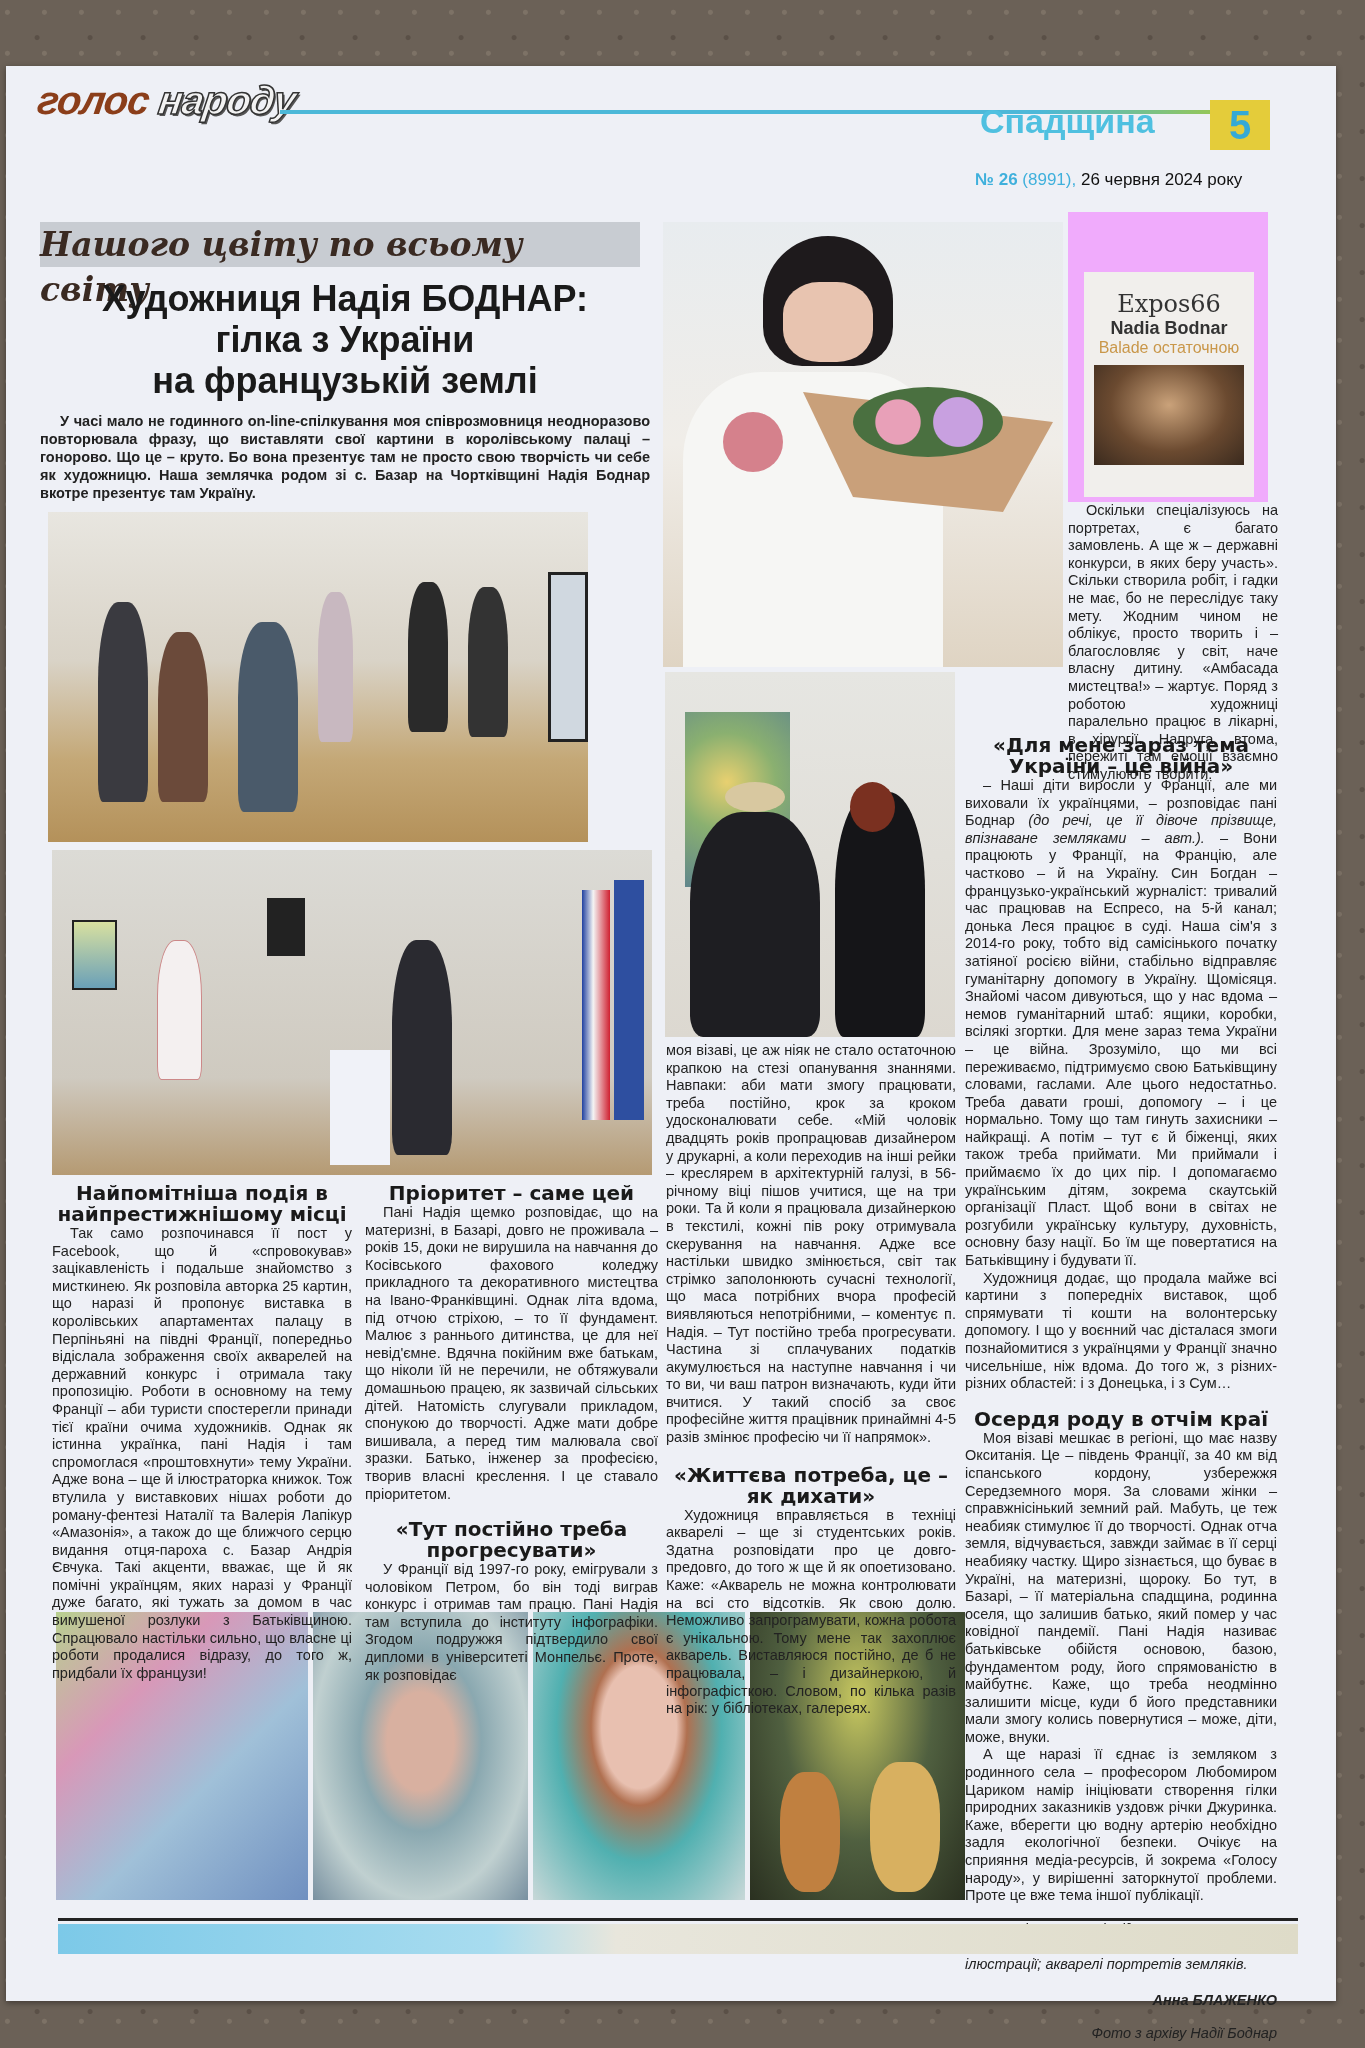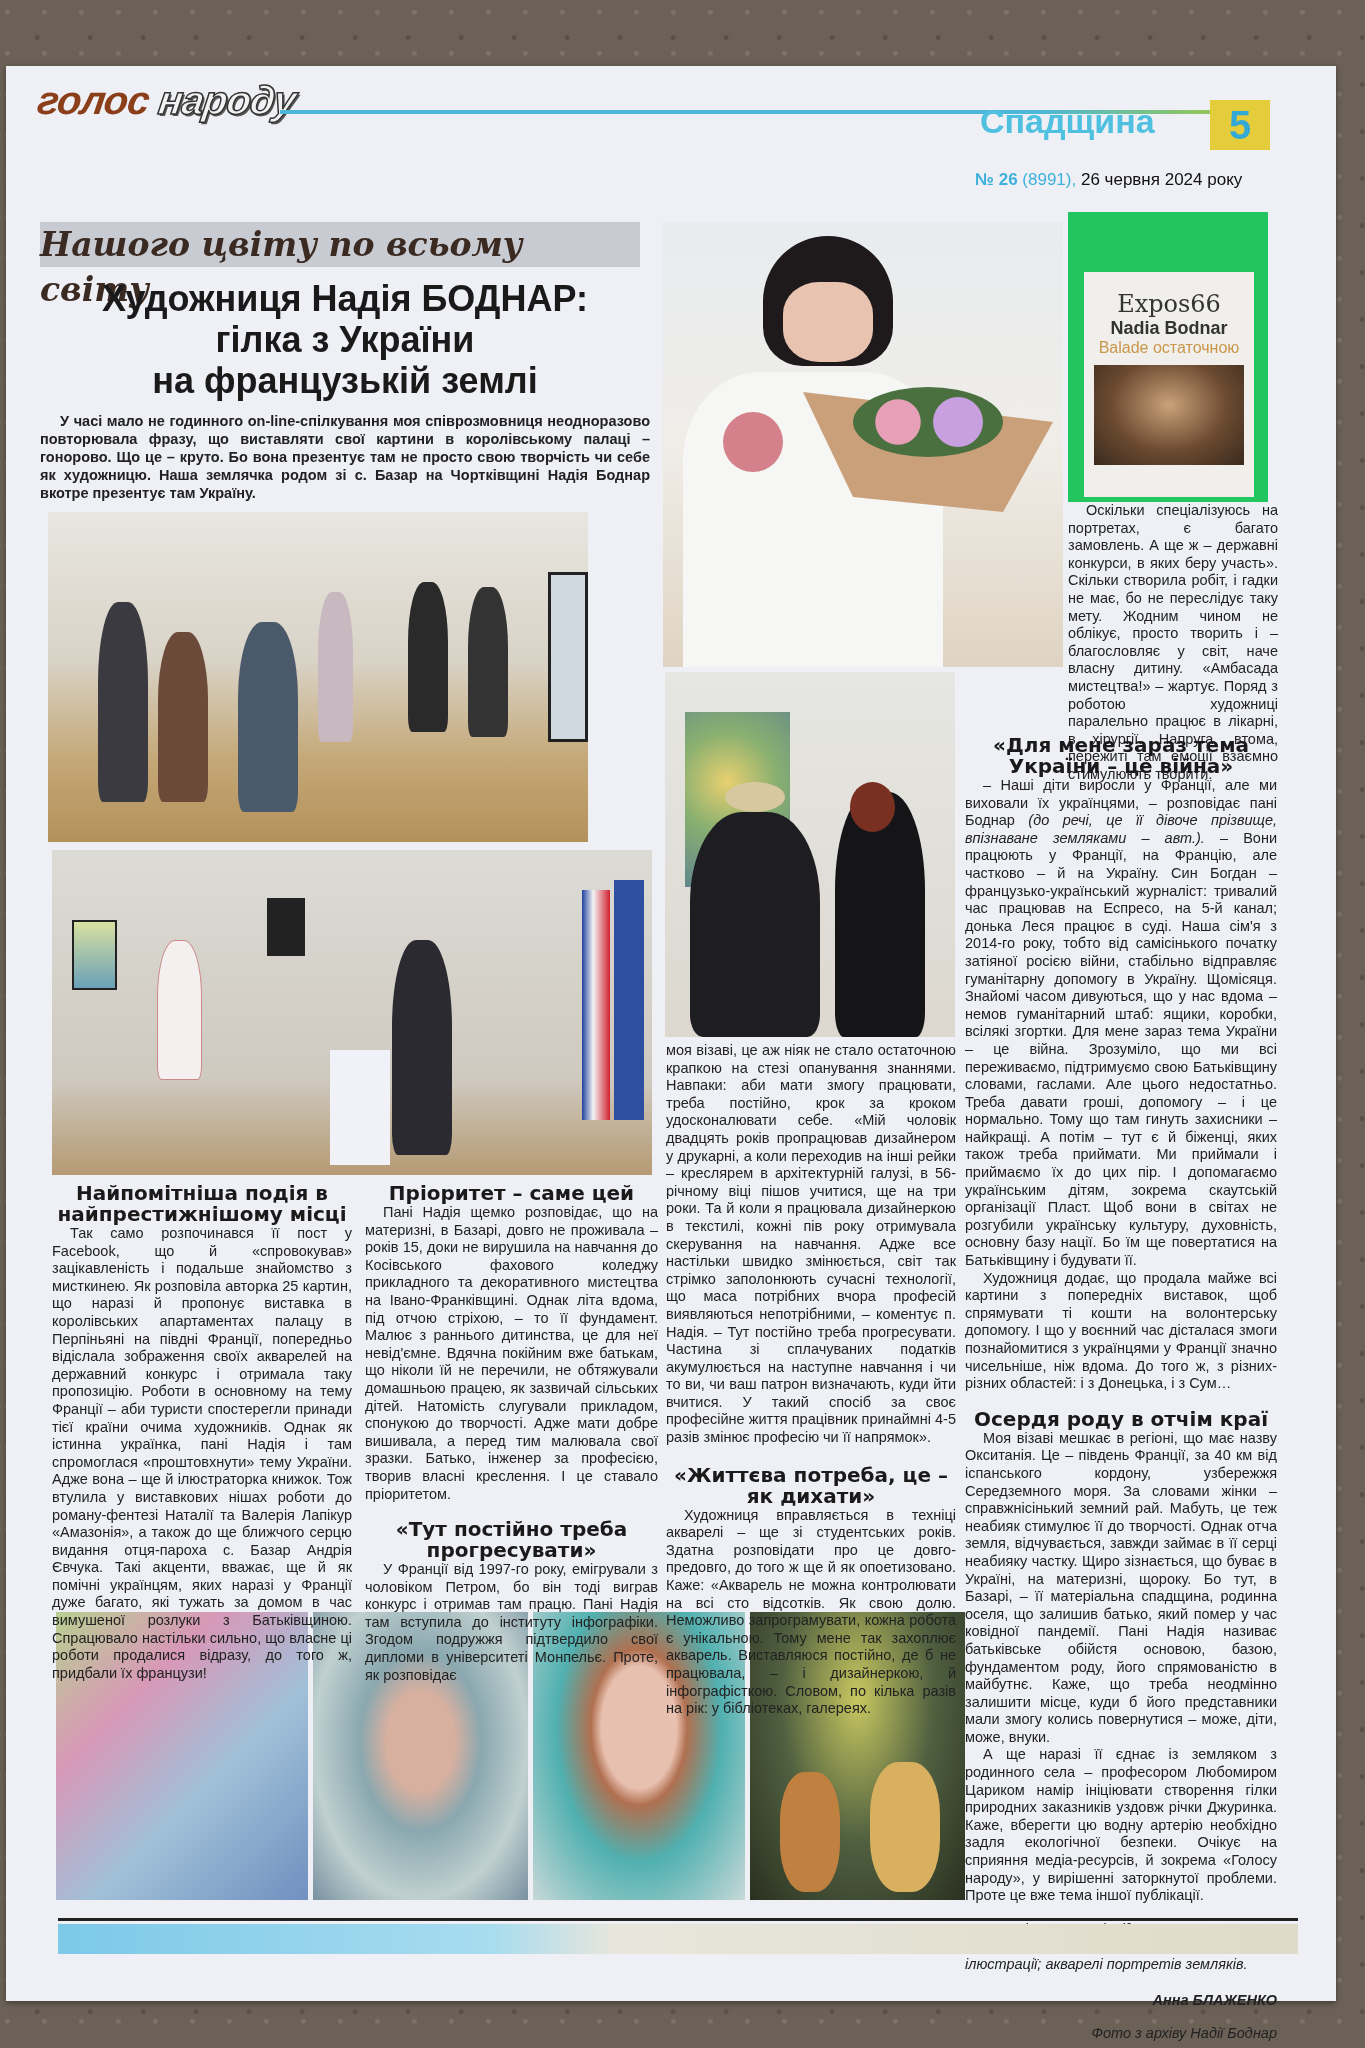--- a/index.html
+++ b/index.html
@@ -28,21 +28,21 @@
   .issue { left: 975px; top: 170px; font-size: 17px; color: #111; }
   .issue .num { color: #3fb0dc; font-weight: bold; }
   .issue .paren { color: #3fb0dc; }
   .rubric { left: 40px; top: 222px; width: 600px; height: 45px; background: #c8ccd2; font-family: "DejaVu Serif", serif; font-style: italic; font-weight: bold; font-size: 33px; color: #3a2a22; text-align: left; line-height: 45px; }
   .headline { left: 40px; top: 278px; width: 610px; text-align: center; font-weight: bold; font-size: 36px; line-height: 41px; color: #1a1a1a; }
   .lead { left: 40px; top: 412px; width: 610px; font-weight: bold; font-size: 14.5px; line-height: 18px; text-align: justify; color: #222; text-indent: 20px; }
   .photo { background: #ccc; overflow: hidden; }
   .ph-gallery { left: 48px; top: 512px; width: 540px; height: 330px; background: linear-gradient(180deg,#e8e6e0 0,#d9d3c7 45%,#c4a877 75%,#b4915a 100%); }
   .ph-speech { left: 52px; top: 850px; width: 600px; height: 325px; background: linear-gradient(180deg,#dcdbd6,#cfcac0 70%,#b59a73); }
   .ph-portrait { left: 663px; top: 222px; width: 400px; height: 445px; background: linear-gradient(180deg,#e8ecef,#f0ede8 50%,#dfd4c3); }
-  .ph-banner { left: 1068px; top: 212px; width: 200px; height: 290px; background: #22c55e; }
+  .ph-banner { left: 1068px; top: 212px; width: 200px; height: 290px; background: #f0abfc; }
   .ph-couple { left: 665px; top: 672px; width: 290px; height: 365px; background: linear-gradient(180deg,#e6e6e2,#dcd8d0); }
   .ph-art { top: 1612px; height: 288px; }
   .fig { position: absolute; border-radius: 40% 40% 10% 10%; }
   .banner-card { position: absolute; left: 16px; top: 60px; width: 170px; height: 225px; background: #f1efec; text-align: center; }
   .banner-card .expo { font-family: "DejaVu Serif", serif; font-size: 24px; color: #333; margin-top: 18px; }
   .banner-card .name { font-size: 18px; font-weight: bold; color: #333; margin-top: 0; }
   .banner-card .sub { font-size: 16px; color: #c9974a; }
   .banner-card .face { margin: 8px auto 0; width: 150px; height: 100px; background: radial-gradient(ellipse at 50% 40%,#caa27a,#6b4a30 55%,#3a2a1e); }
   .col { font-size: 14.5px; line-height: 17.6px; color: #222; text-align: justify; }
   .col p { text-indent: 18px; }

